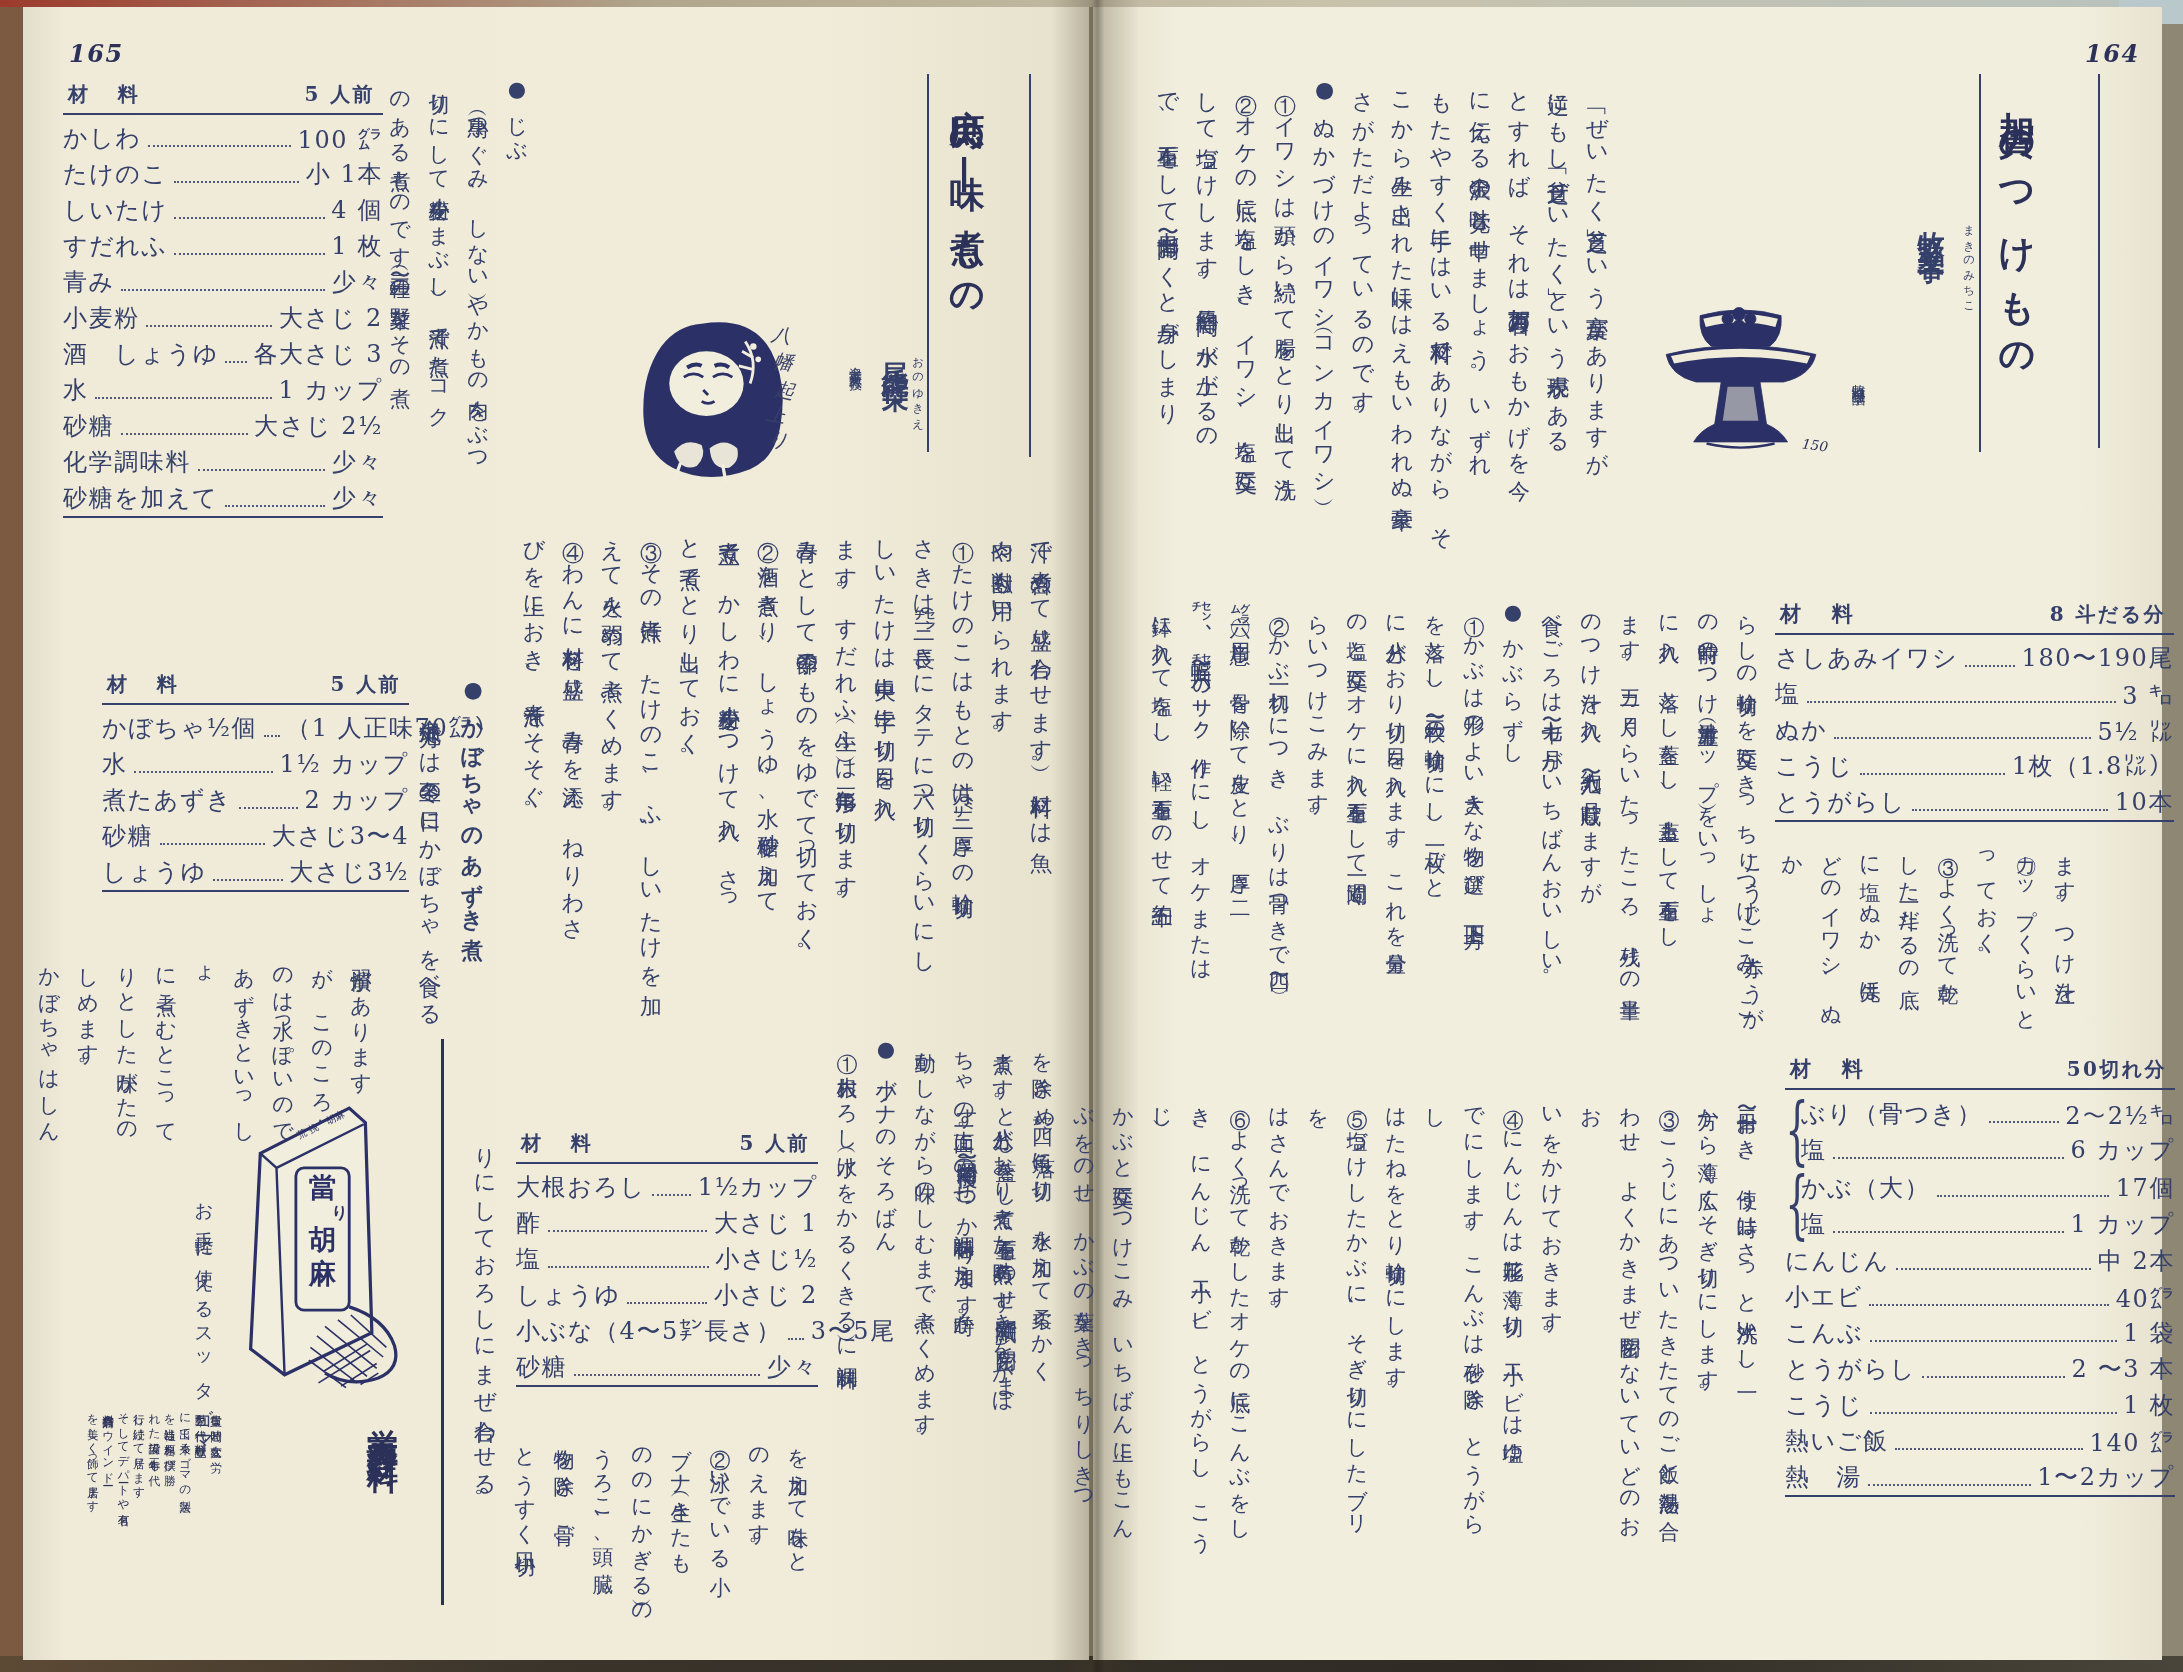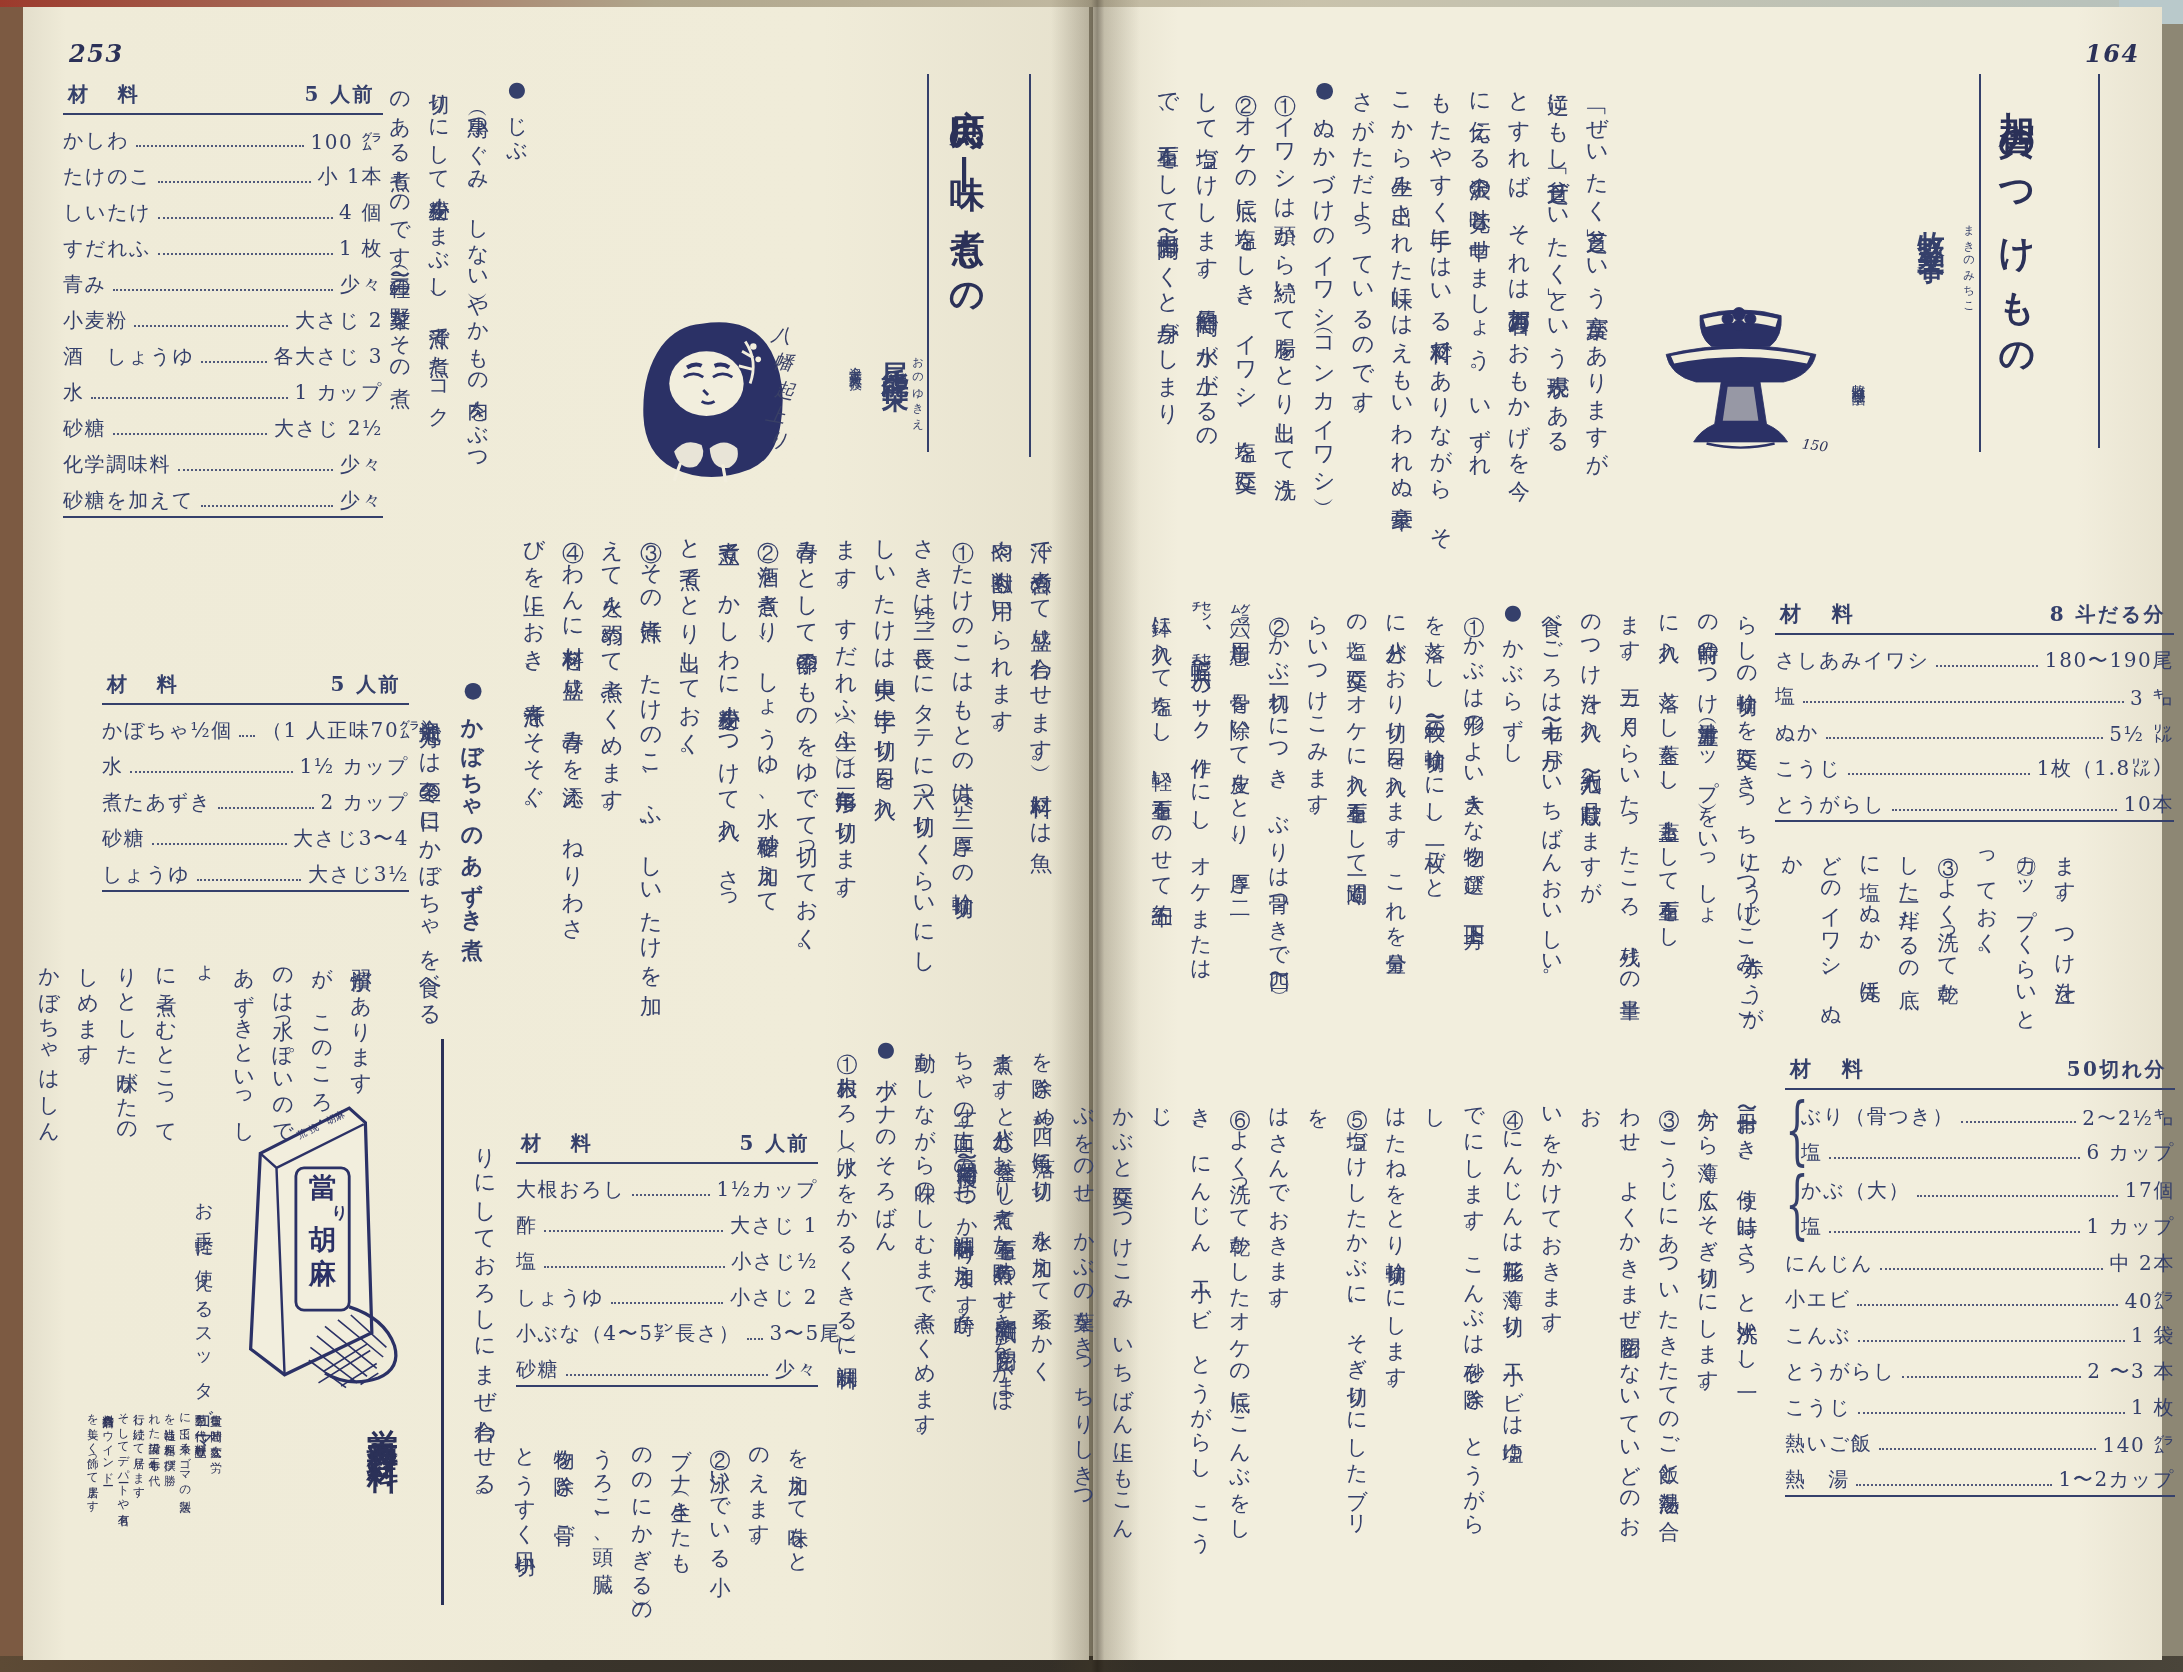--- a/index.html
+++ b/index.html
@@ -36,21 +36,21 @@
   .author-name{font-size:27px;letter-spacing:7.3px;font-weight:600;}
   .furigana{font-size:11.3px;letter-spacing:2.4px;}
   .affil{font-size:13.7px;letter-spacing:1.6px;}
 
   .ing-table{position:absolute;}
   .ing-head{display:flex;justify-content:space-between;align-items:baseline;
     font-size:21px;letter-spacing:4.9px;padding:0 8px 4.9px 4.9px;font-weight:600;}
   .ing-head .serv{font-size:20px;letter-spacing:2.4px;font-weight:600;}
   .ing-rule{border-top:2px solid var(--ink);}
   .ing-rows{padding:3.2px 0 1.6px 0;}
-  .ing-row{display:flex;align-items:flex-end;font-size:20px;letter-spacing:1.6px;}
+  .ing-row{display:flex;align-items:flex-end;font-size:24px;letter-spacing:1.6px;}
   .ing-name{white-space:nowrap;}
   .ing-amt{white-space:nowrap;}
   .dots{flex:1 1 auto;min-width:16px;border-bottom:2.8px dotted var(--ink);margin:0 6.5px 7.3px 6.5px;opacity:.85;}
   .ing-row{height:36px;}
   .brace-group{display:flex;align-items:center;}
   .brace{font-size:74px;font-weight:400;transform:scaleX(.5);width:21px;line-height:1;margin-left:-4.9px;color:var(--ink);}
   .brace-group .grp{flex:1;}
 
   svg{position:absolute;}
   .note150{position:absolute;font-size:13.7px;font-style:italic;color:var(--ink2);transform:rotate(8deg);}
@@ -269,21 +269,21 @@
     <div class="vcol">⑤塩づけしたかぶに、そぎ切りにしたブリを</div>
     <div class="vcol">はさんでおきます。</div>
     <div class="vcol">⑥よく洗って乾かしたオケの底にこんぶをし</div>
     <div class="vcol">き、にんじん、小エビ、とうがらし、こうじ、</div>
     <div class="vcol">かぶと交互につけこみ、いちばん上にもこん</div>
     <div class="vcol">ぶをのせ、かぶの葉をきっちりしきつめ、落</div>
     <div class="vcol">とし蓋をして重石をのせ新聞紙で密閉しま</div>
     <div class="vcol">す。二〜三週間前後でつかります。</div>
   </div>
 
-<div class="pageno" style="left:69px;top:39px;">253</div>
+<div class="pageno" style="left:69px;top:39px;">165</div>
 
 <div class="title-rule" style="left:927px;top:74px;height:378px;"></div>
 <div class="title-rule" style="left:1029px;top:74px;height:383px;"></div>
 <div class="vtext title-text" style="left:943px;top:81px;font-size:35px;letter-spacing:9px;">庶民の味―煮もの</div>
 
 <div class="vtext author-name" style="left:877px;top:341px;">尾能行栄</div>
 <div class="vtext furigana" style="left:909px;top:349px;">おのゆきえ</div>
 <div class="vtext affil" style="left:846px;top:356px;font-size:13px;">金沢女子短大教授</div>
 
 <svg style="left:624px;top:309px;" width="190" height="209" viewBox="0 0 235 258">

